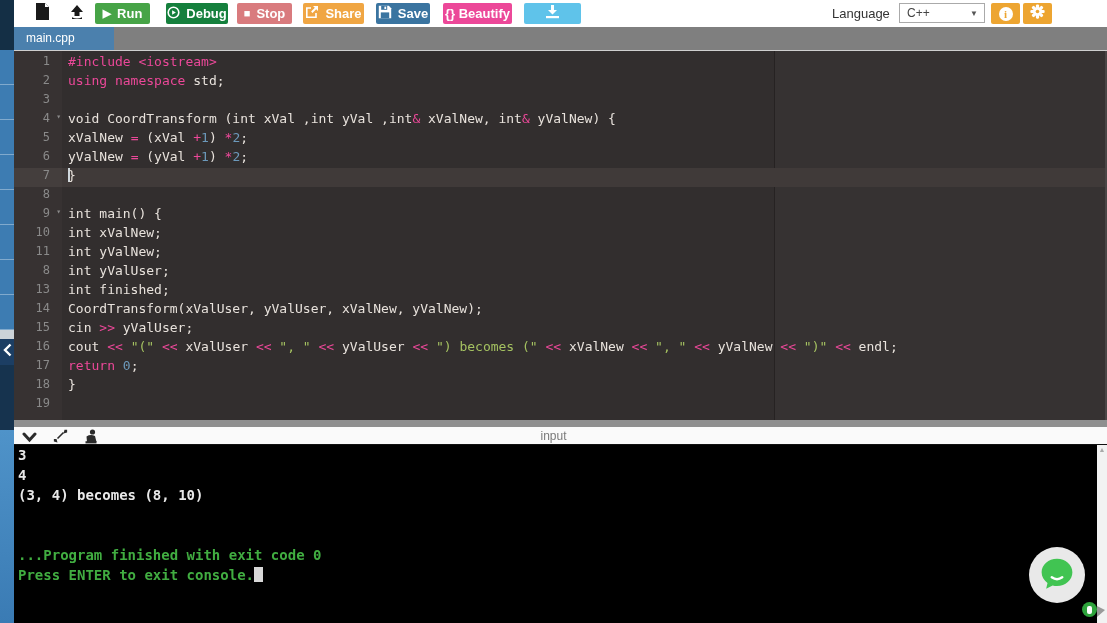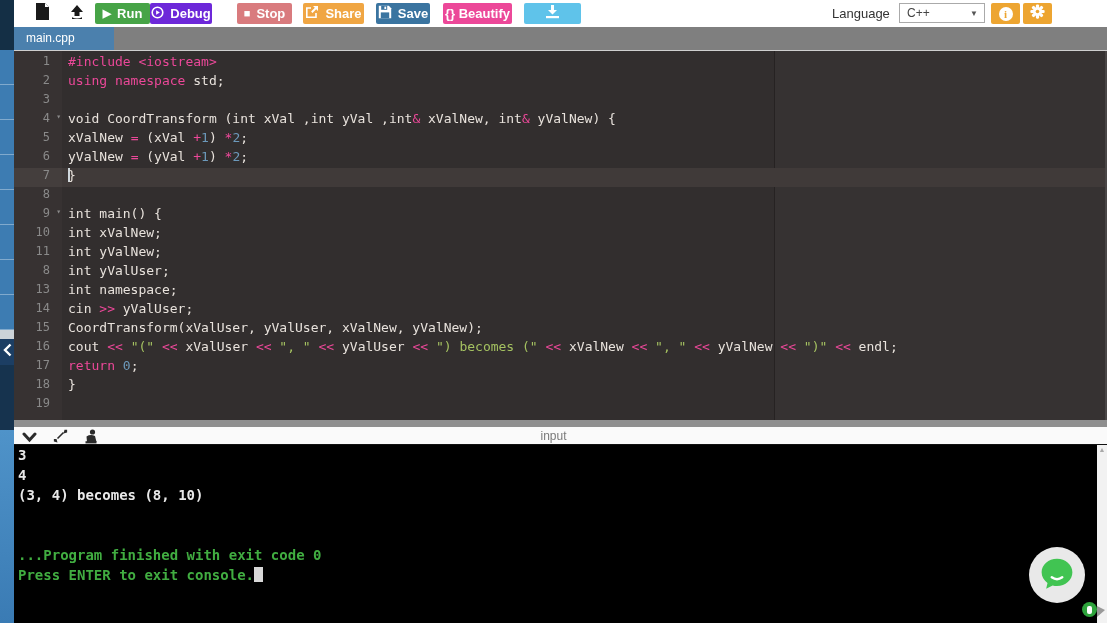--- a/index.html
+++ b/index.html
@@ -113,21 +113,21 @@
             <path fill="#1a1a1a" d="M3 13.2 q5 2.6 10 0 V15 H3 z"></path>
           </svg>
       </span>
     </div>
 
     <div class="tb-btn" style="left:95px; width:55px; background:#47a447">
       <span class="glyph">▶</span>
       <span>Run</span>
     </div>
 
-    <div class="tb-btn" style="left:150px; width:62px; background:#6d28d9">
+    <div class="tb-btn" style="left:166px; width:62px; background:#15803d">
       <span>
         <svg width="13" height="13" viewBox="0 0 14 14">
             <circle cx="7" cy="7" r="5.7" fill="none" stroke="#fff" stroke-width="1.7"></circle>
             <path fill="#fff" d="M5.5 4.5 l4 2.5 -4 2.5 z"></path>
           </svg>
       </span>
       <span>Debug</span>
     </div>
 
     <div class="tb-btn" style="left:237px; width:55px; background:#d97b7e">
@@ -247,23 +247,23 @@
         <div class="code-row"></div>
         <div class="code-row"><span class="tok-t">void CoordTransform (int xVal ,int yVal ,int</span><span class="tok-k">&amp;</span><span class="tok-t"> xValNew, int</span><span class="tok-k">&amp;</span><span class="tok-t"> yValNew) {</span></div>
         <div class="code-row"><span class="tok-t">xValNew </span><span class="tok-k">=</span><span class="tok-t"> (xVal </span><span class="tok-k">+</span><span class="tok-n">1</span><span class="tok-t">) </span><span class="tok-k">*</span><span class="tok-n">2</span><span class="tok-t">;</span></div>
         <div class="code-row"><span class="tok-t">yValNew </span><span class="tok-k">=</span><span class="tok-t"> (yVal </span><span class="tok-k">+</span><span class="tok-n">1</span><span class="tok-t">) </span><span class="tok-k">*</span><span class="tok-n">2</span><span class="tok-t">;</span></div>
         <div class="code-row active"><span class="cursor"></span><span class="tok-t">}</span></div>
         <div class="code-row"></div>
         <div class="code-row"><span class="tok-t">int main() {</span></div>
         <div class="code-row"><span class="tok-t">int xValNew;</span></div>
         <div class="code-row"><span class="tok-t">int yValNew;</span></div>
         <div class="code-row"><span class="tok-t">int yValUser;</span></div>
-        <div class="code-row"><span class="tok-t">int namespace;</span></div>
+        <div class="code-row"><span class="tok-t">int finished;</span></div>
+        <div class="code-row"><span class="tok-t">CoordTransform(xValUser, yValUser, xValNew, yValNew);</span></div>
         <div class="code-row"><span class="tok-t">cin </span><span class="tok-k">&gt;&gt;</span><span class="tok-t"> yValUser;</span></div>
-        <div class="code-row"><span class="tok-t">CoordTransform(xValUser, yValUser, xValNew, yValNew);</span></div>
         <div class="code-row"><span class="tok-t">cout </span><span class="tok-k">&lt;&lt;</span><span class="tok-t"> </span><span class="tok-s">"("</span><span class="tok-t"> </span><span class="tok-k">&lt;&lt;</span><span class="tok-t"> xValUser </span><span class="tok-k">&lt;&lt;</span><span class="tok-t"> </span><span class="tok-s">", "</span><span class="tok-t"> </span><span class="tok-k">&lt;&lt;</span><span class="tok-t"> yValUser </span><span class="tok-k">&lt;&lt;</span><span class="tok-t"> </span><span class="tok-s">") becomes ("</span><span class="tok-t"> </span><span class="tok-k">&lt;&lt;</span><span class="tok-t"> xValNew </span><span class="tok-k">&lt;&lt;</span><span class="tok-t"> </span><span class="tok-s">", "</span><span class="tok-t"> </span><span class="tok-k">&lt;&lt;</span><span class="tok-t"> yValNew </span><span class="tok-k">&lt;&lt;</span><span class="tok-t"> </span><span class="tok-s">")"</span><span class="tok-t"> </span><span class="tok-k">&lt;&lt;</span><span class="tok-t"> endl;</span></div>
         <div class="code-row"><span class="tok-k">return</span><span class="tok-t"> </span><span class="tok-n">0</span><span class="tok-t">;</span></div>
         <div class="code-row"><span class="tok-t">}</span></div>
       </div>
     <div id="editor-right-edge"></div>
   </div>
 
   <div id="editor-bottom"></div>
   <div id="input-bar">
     <div id="input-title">input</div>

